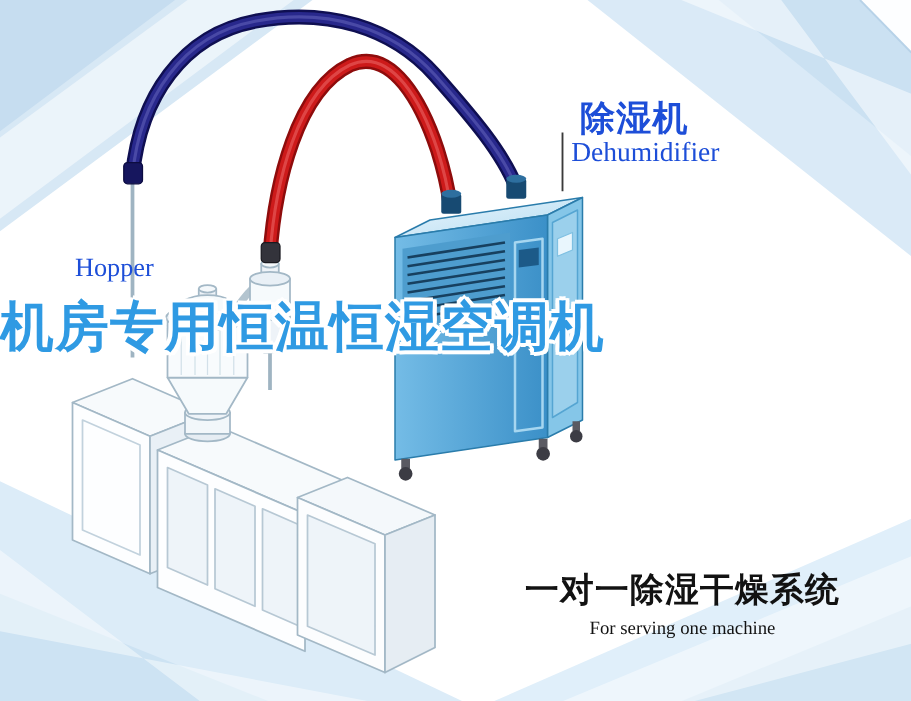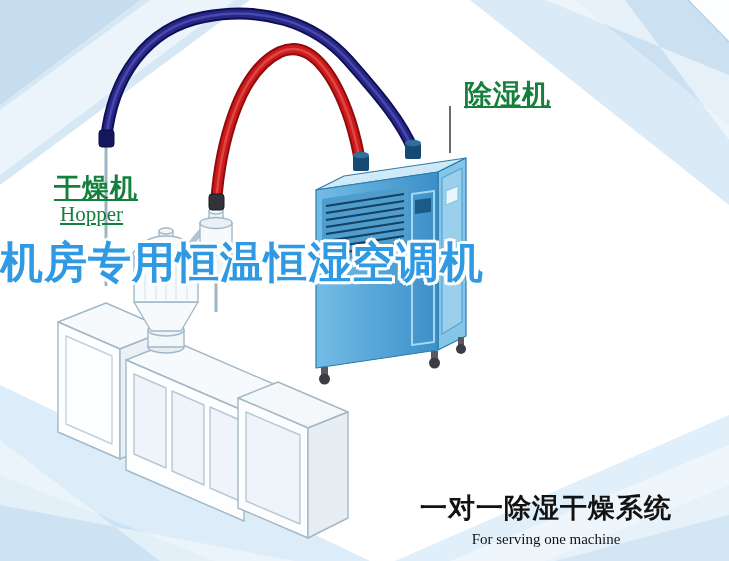--- a/index.html
+++ b/index.html
@@ -1,37 +1,37 @@
 <!DOCTYPE html>
 <html><head>
 <meta charset="utf-8">
 <style>
   * { margin:0; padding:0; box-sizing:border-box; }
   html,body { background:#ffffff; }
   body { font-family:"Liberation Sans", sans-serif; }
   .stage { position:relative; width:729px; height:561px; overflow:hidden; background:#ffffff; }
   .stage svg { position:absolute; left:0; top:0; }
-  .lbl { position:absolute; color:#15803d; white-space:nowrap;text-decoration:underline; }
+  .lbl { position:absolute; color:#1d4ed8; white-space:nowrap; }
   .lbl-cn { font-weight:bold; font-size:27px; font-family:"Liberation Sans", sans-serif; letter-spacing:1px; }
   .lbl-en { font-size:21px; font-family:"Liberation Serif", serif; }
   .hopper-cn { left:54px; top:170px; }
   .hopper-en { left:60px; top:202px;text-align:center; }
   .dh-cn { left:464px; top:76px; font-size:28px; }
   .dh-en { left:457px; top:109px; font-size:22px; }
   .title {
     position:absolute; left:0; right:0; top:237px; text-align:left;
     font-weight:bold; font-size:43px; line-height:50px; letter-spacing:1px;
     color:#2f9ae3;
     text-shadow:
       -3px 0 0 #fff, 3px 0 0 #fff, 0 -3px 0 #fff, 0 3px 0 #fff,
       -2px -2px 0 #fff, 2px -2px 0 #fff, -2px 2px 0 #fff, 2px 2px 0 #fff,
       -3px 2px 0 #fff, 3px 2px 0 #fff, -3px -2px 0 #fff, 3px -2px 0 #fff;
   }
   .caption { position:absolute; left:408px; top:454px; width:276px; text-align:center; }
-  .caption-cn { font-weight:bold; font-size:27px; color:#121212; letter-spacing:1px; font-family:"Liberation Sans", sans-serif;margin-top:36px; }
+  .caption-cn { font-weight:bold; font-size:27px; color:#121212; letter-spacing:1px; font-family:"Liberation Sans", sans-serif; }
   .caption-en { font-family:"Liberation Serif", serif; font-size:15px; color:#121212; margin-top:5px; }
 </style>
 </head>
 <body>
 
 <div class="stage">
 
   <svg width="729" height="561" viewBox="0 0 729 561">
     <defs>
       <linearGradient id="frontGrad" x1="0" y1="0" x2="1" y2="0">
@@ -156,24 +156,24 @@
       <rect x="209" y="194" width="15" height="16" rx="3" fill="#33333b" stroke="#1a1a20"></rect>
       <rect x="353" y="155" width="16" height="16" rx="2" fill="#174a72"></rect>
       <ellipse cx="361" cy="155" rx="8" ry="3.2" fill="#2e6f9f"></ellipse>
       <rect x="405" y="143" width="16" height="16" rx="2" fill="#174a72"></rect>
       <ellipse cx="413" cy="143" rx="8" ry="3.2" fill="#2e6f9f"></ellipse>
     </g>
 
     <line x1="450" y1="106" x2="450" y2="153" stroke="#3a3a3a" stroke-width="1.5"></line>
   </svg>
 
-  <div class="lbl lbl-cn hopper-cn">干燥机</div>
   <div class="lbl lbl-en hopper-en">Hopper</div>
 
   <div class="lbl lbl-cn dh-cn">除湿机</div>
+  <div class="lbl lbl-en dh-en">Dehumidifier</div>
 
   <div class="title">
     <div>机房专用恒温恒湿空调机</div>
   </div>
 
   <div class="caption">
     <div class="caption-cn">一对一除湿干燥系统</div>
     <div class="caption-en">For serving one machine</div>
   </div>
 </div>

